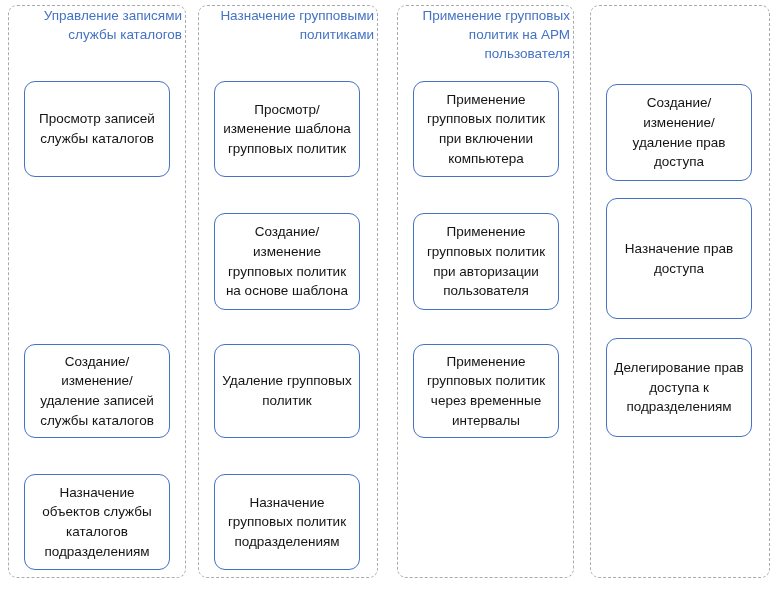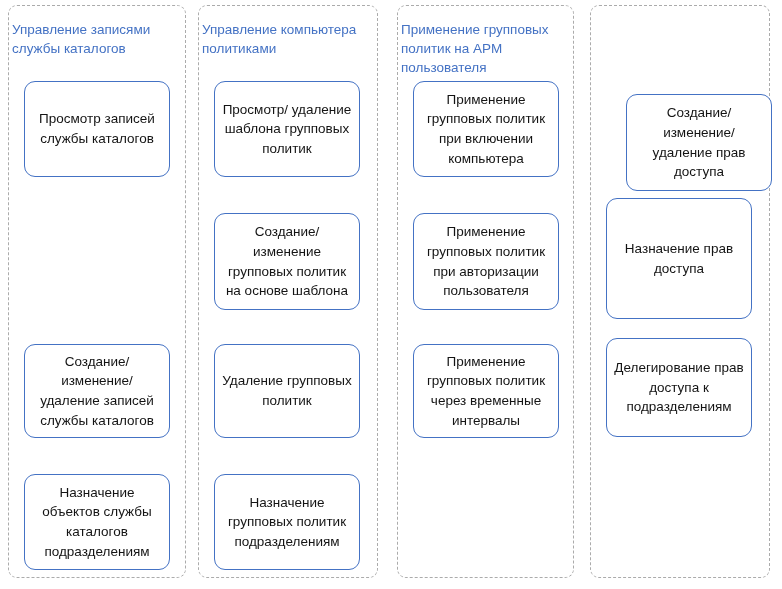--- a/index.html
+++ b/index.html
@@ -18,23 +18,23 @@
     border: 1px dashed #ababab;
     border-radius: 9px;
     box-sizing: border-box;
     background: #ffffff;
   }
   .col-0 { left: 8px;   width: 178px; }
   .col-1 { left: 198px; width: 180px; }
   .col-2 { left: 397px; width: 177px; }
   .col-3 { left: 590px; width: 180px; }
   .col-title {
-    margin-top: 14px;
+    margin-top: 0;
     padding: 0 3px;
-    text-align: left;
+    text-align: right;
     color: #4472c4;
     font-size: 13.5px;
     line-height: 1.42;
   }
   .box {
     position: absolute;
     left: 15px;
     width: 146px;
     box-sizing: border-box;
     border: 1.4px solid #4472c4;
@@ -48,39 +48,39 @@
     font-size: 13.5px;
     line-height: 1.45;
     padding: 3px 7px;
   }
   
   .r0 { top: 75px;  height: 96px; }
   .r1 { top: 207px; height: 97px; }
   .r2 { top: 338px; height: 94px; }
   .r3 { top: 468px; height: 96px; }
   
-  .c4r0 { top: 88px;  height: 97px; margin-left: 20px;  }
+  .c4r0 { top: 78px;  height: 97px;  }
   .c4r1 { top: 192px; height: 121px; }
   .c4r2 { top: 332px; height: 99px;  }
 </style>
 </head>
 <body>
 
 <div class="stage">
 
   <div class="col col-0">
     <div class="col-title">Управление записями службы каталогов</div>
     <div class="box r0">Просмотр записей службы каталогов</div>
     <div class="box r2">Создание/ изменение/ удаление записей службы каталогов</div>
     <div class="box r3">Назначение объектов службы каталогов подразделениям</div>
   </div>
 
   <div class="col col-1">
-    <div class="col-title">Управление компьютера политиками</div>
-    <div class="box r0">Просмотр/ удаление шаблона групповых политик</div>
+    <div class="col-title">Назначение групповыми политиками</div>
+    <div class="box r0">Просмотр/ изменение шаблона групповых политик</div>
     <div class="box r1">Создание/ изменение групповых политик на основе шаблона</div>
     <div class="box r2">Удаление групповых политик</div>
     <div class="box r3">Назначение групповых политик подразделениям</div>
   </div>
 
   <div class="col col-2">
     <div class="col-title">Применение групповых политик на АРМ пользователя</div>
     <div class="box r0">Применение групповых политик при включении компьютера</div>
     <div class="box r1">Применение групповых политик при авторизации пользователя</div>
     <div class="box r2">Применение групповых политик через временные интервалы</div>

